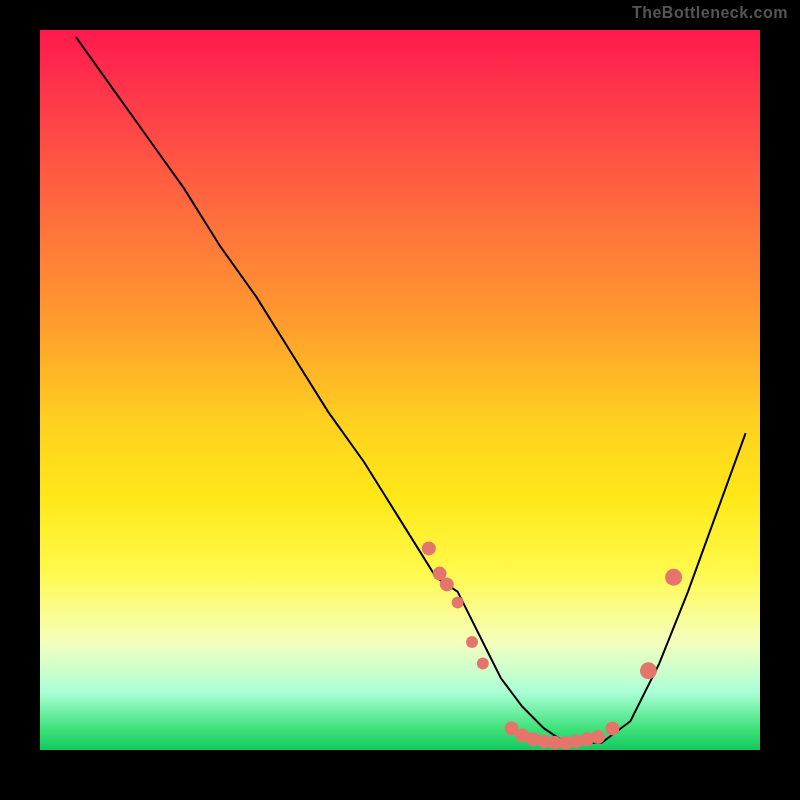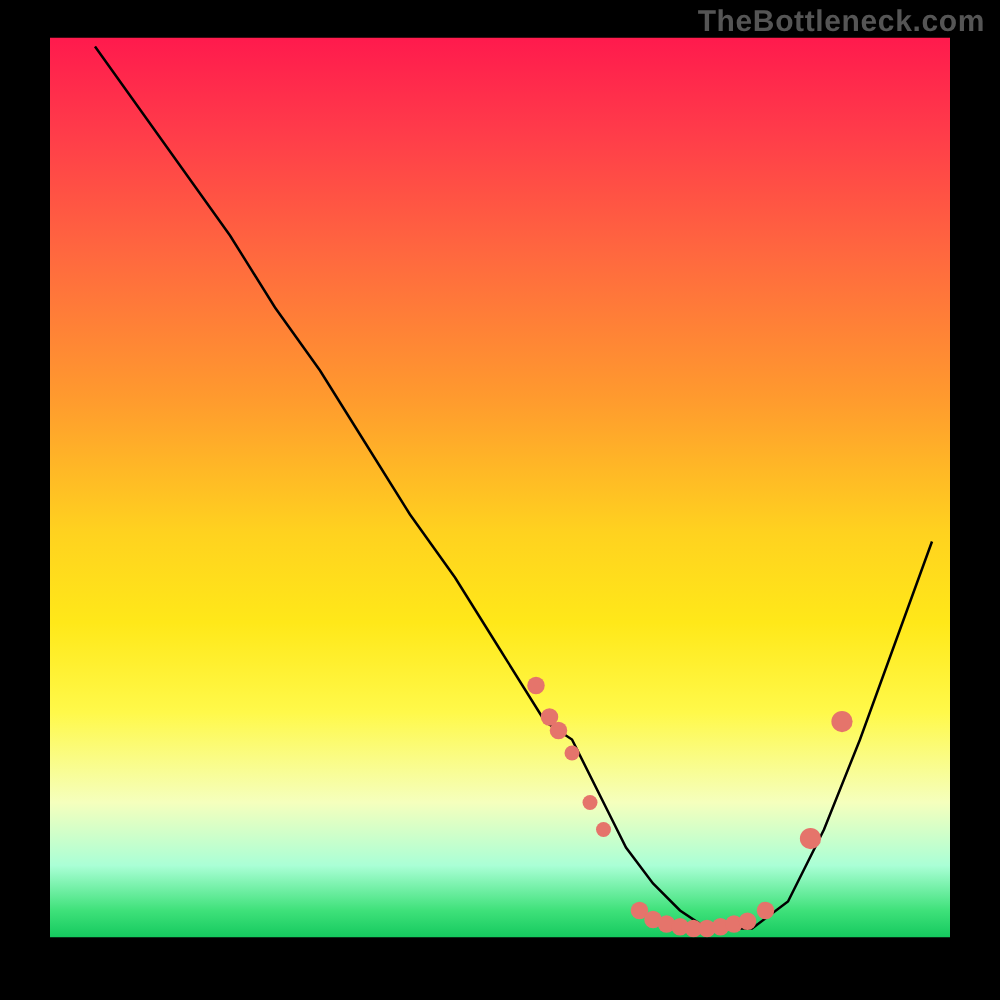--- a/index.html
+++ b/index.html
@@ -15,21 +15,21 @@
     position: relative;
     width: 800px;
     height: 800px;
     background: #000;
   }
   .watermark {
     position: absolute;
     top: 4px;
     right: 12px;
     color: #555;
-    font-size: 24px;
+    font-size: 16px;
     font-weight: 600;
     letter-spacing: 0.5px;
     z-index: 10;
   }
   .plot {
     position: absolute;
     left: 40px;
     top: 30px;
     width: 720px;
     height: 720px;

